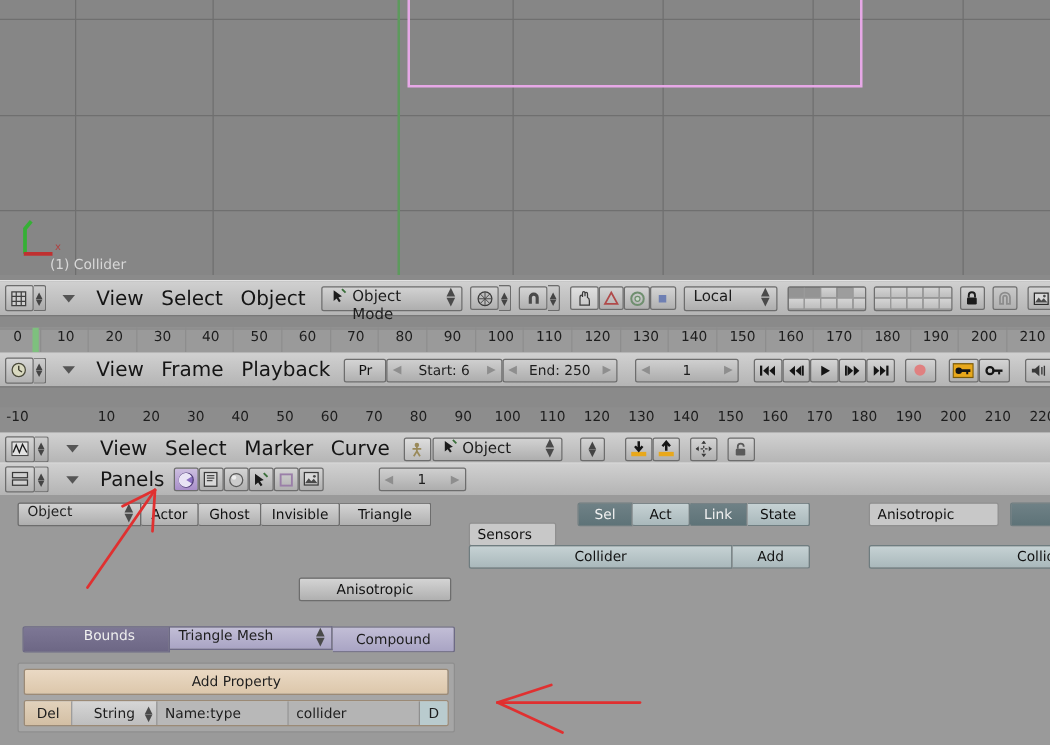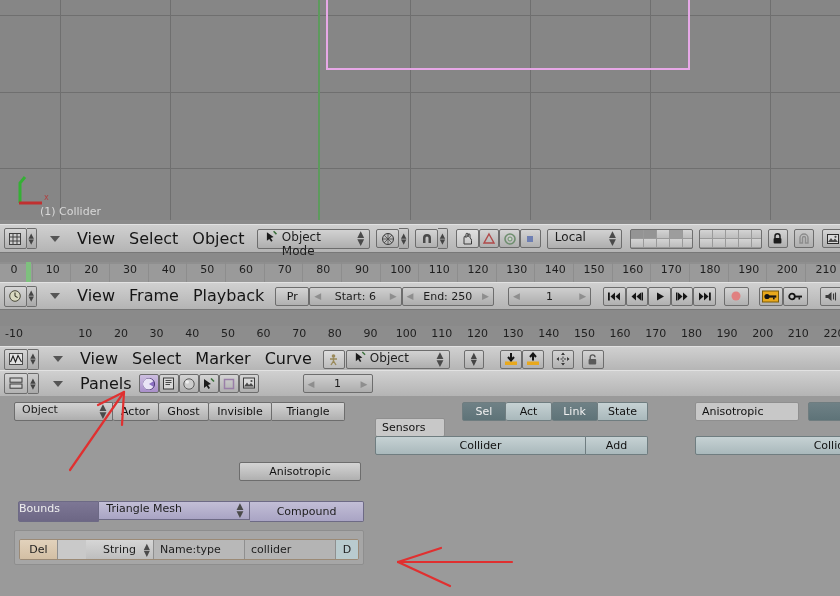--- a/index.html
+++ b/index.html
@@ -90,21 +90,21 @@
     background:#c8c8c8;display:flex;align-items:center;padding-left:6px;
     font-size:11px;color:#111;
   }
   .gbtn{
     box-sizing:border-box;height:19px;border:1px solid #6f7d80;border-radius:2px;
     background:linear-gradient(#c6d2d4,#a9b8bb);display:flex;align-items:center;
     justify-content:center;font-size:11px;color:#111;
   }
   .gbtn.on{background:linear-gradient(#6f8186,#5e7378);color:#f0f0f0;}
   .purple{border:1px solid #6d6a85;background:linear-gradient(#c2bed6,#a9a4c4);}
-  .purple.on{background:linear-gradient(#7d7795,#6d6785);color:#efefef;}
+  .purple.on{background:linear-gradient(#7d7795,#6d6785);color:#efefef;padding-left:48px;}
   .tan{border:1px solid #9b8a76;background:linear-gradient(#ead9c4,#dcc7ab);}
   .proprow{border:1px solid #9b8a76;border-radius:2px;background:#c9c9c9;
     display:flex;height:19px;overflow:hidden;}
   .proprow > div{display:flex;align-items:center;border-right:1px solid #8f8f8f;
     font-size:11px;padding:0 6px;box-sizing:border-box;}
 
   
   svg.anno{position:absolute;left:0;top:0;width:840px;height:596px;
     pointer-events:none;}
 </style>
@@ -591,23 +591,25 @@
             <i>▲</i>
             <i>▼</i>
           </span>
       </div>
       <div class="purple" style="width:114px;height:19px;display:flex;align-items:center;justify-content:center;
            border-radius:0 2px 2px 0;border-left:none;font-size:11px">Compound</div>
     </div>
 
     <div style="position:absolute;left:14px;top:134px;width:350px;background:#a6a6a6;
                 border:1px solid #8e8e8e;border-radius:2px;padding:4px;box-sizing:border-box;">
+      <div class="tan" style="height:19px;display:flex;align-items:center;justify-content:center;
+           border-radius:2px;font-size:11px;">Add Property</div>
       <div class="proprow" style="margin-top:4px;">
         <div style="width:38px;justify-content:center;background:linear-gradient(#e2d2bc,#d3bfa4);">Del</div>
-        <div style="width:68px;justify-content:center;background:linear-gradient(#d6d6d6,#bebebe);position:relative;margin-left:28px;">
+        <div style="width:68px;justify-content:center;background:linear-gradient(#d6d6d6,#bebebe);position:relative;">
           <span>String</span>
           <span style="position:absolute;right:3px;font-size:8px;line-height:7px;color:#4a4a4a;">
             <i style="display:block;font-style:normal">▲</i>
               <i style="display:block;font-style:normal">▼</i>
             </span>
         </div>
         <div style="flex:1;background:#b8b8b8;">Name:type</div>
         <div style="flex:1;background:#b4b4b4;">collider</div>
         <div style="width:22px;justify-content:center;border-right:none;background:#b9cbce;">D</div>
       </div>

